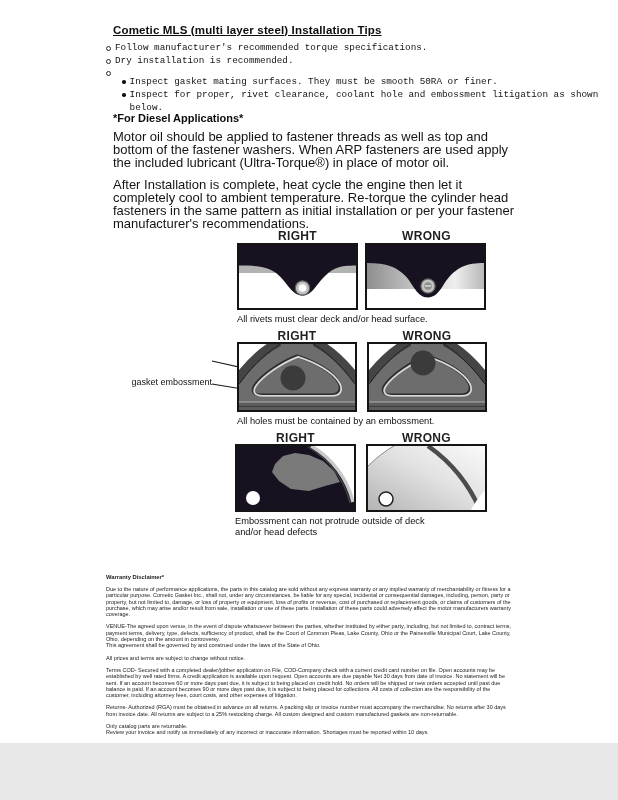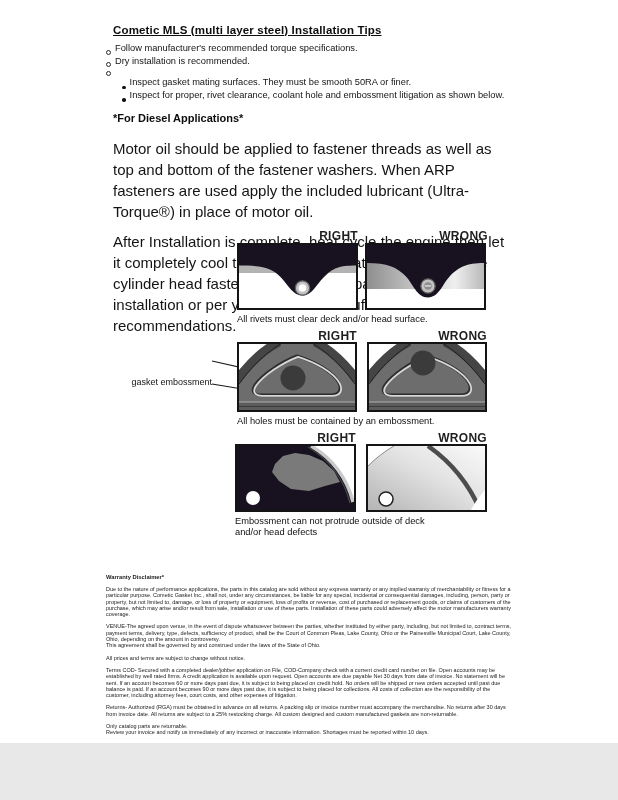--- a/index.html
+++ b/index.html
@@ -7,32 +7,32 @@
     position:relative; width:618px; height:743px; margin:0 auto;
     background:#ffffff; overflow:hidden;
     font-family:"Liberation Sans", sans-serif; color:#1a1a1a;
   }
   .title {
     position:absolute; left:113px; top:24px; margin:0;
     font-size:11.5px; font-weight:bold; text-decoration:underline;
     letter-spacing:0.15px; color:#0d0d0d;
   }
   .bullets { position:absolute; left:106px; top:42px; font-size:9.3px; line-height:12.7px; color:#141414; }
-  .brow { display:flex; align-items:flex-end; }
+  .brow { display:flex; align-items:flex-start;font-family:Liberation Mono, monospace; }
   .brow.sub { margin-left:16px; }
   .omark { flex:none; width:3px; height:3px; border:1px solid #2a2a2a; border-radius:50%; margin:4px 4px 0 0; }
   .dmark { flex:none; width:3.6px; height:3.6px; background:#111; border-radius:50%; margin:4px 4px 0 0; }
 
   .diesel { position:absolute; left:113px; top:112px; width:402px; }
-  .diesel h2 { margin:0 0 14px 0; font-size:11px; font-weight:bold; color:#0d0d0d; }
-  .diesel p { margin:0 0 9px 0; font-size:15px; line-height:21px; color:#141414; }
+  .diesel h2 { margin:0 0 6px 0; font-size:11px; font-weight:bold; color:#0d0d0d; }
+  .diesel p { margin:0 0 9px 0; font-size:13px; line-height:13px; color:#141414; }
 
   .dlabel {
     position:absolute; font-size:12px; font-weight:600; letter-spacing:0.3px;
-    color:#1f1f1f; text-align:right;
+    color:#1f1f1f; text-align:center;
   }
   .panel { position:absolute; border:2px solid #141414; background:#fff; }
   .panel svg { display:block; }
   .caption { position:absolute; font-size:9.3px; line-height:11px; color:#0f0f0f; }
 
   .sidelabel {
     position:absolute; left:100px; width:112px; text-align:right;
     font-size:9px; line-height:10.5px; color:#141414;
   }
   .leader { position:absolute; left:210px; top:356px; }

